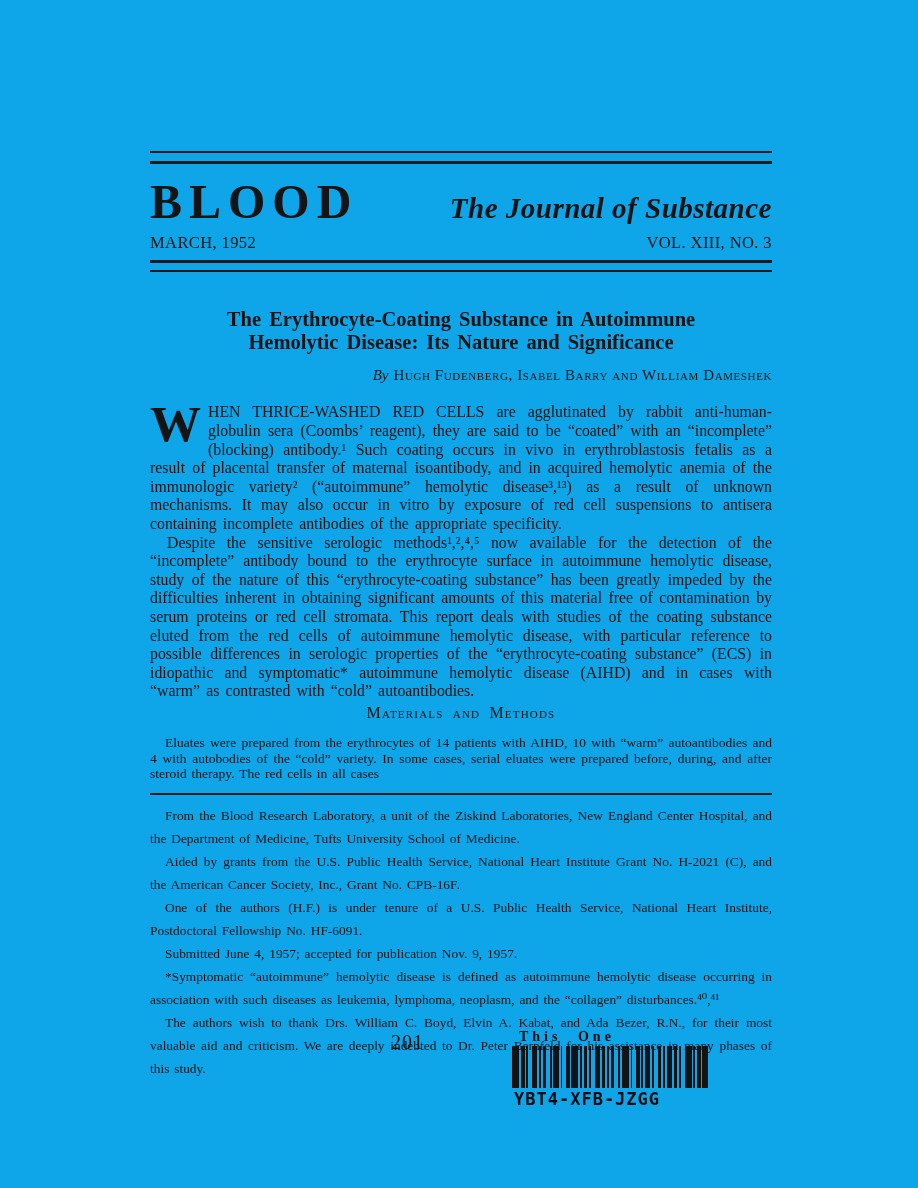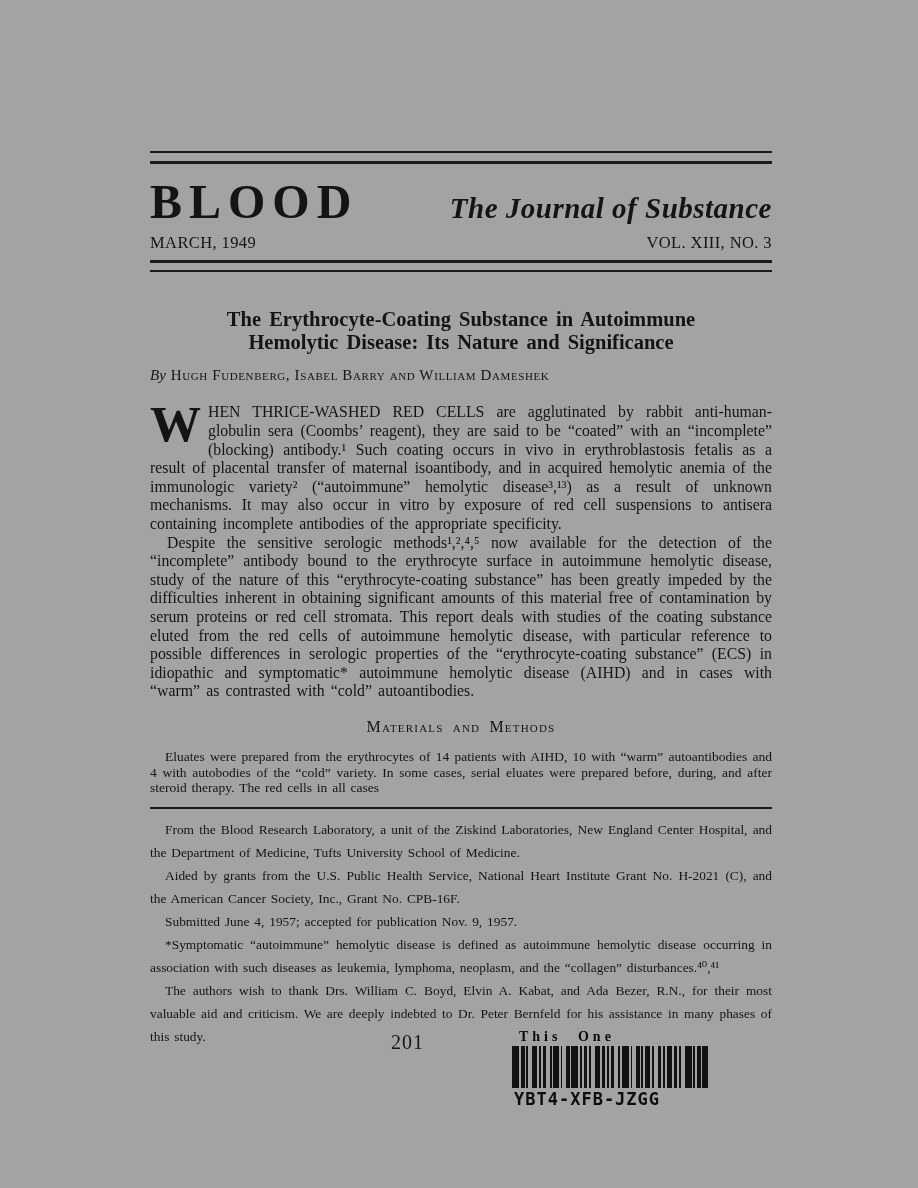--- a/index.html
+++ b/index.html
@@ -1,19 +1,19 @@
 <!DOCTYPE html>
 <html><head>
 <meta charset="utf-8">
 <style>
   html,body{margin:0;padding:0;background:#ffffff;}
   .page{
     position:relative;
     width:918px;height:1188px;
-    background:#a3a3a3;
+    background:#0ea5e9;
     font-family:"Liberation Serif","DejaVu Serif",serif;
     color:#141414;
     overflow:hidden;
   }
   .content{position:absolute;left:150px;top:0;width:622px;}
   .rule{background:#1a1a1a;width:100%;}
   .rule.r1{margin-top:151px;height:2px;}
   .rule.r2{margin-top:8px;height:3px;}
   .rule.r3{margin-top:7px;height:3px;}
   .rule.r4{margin-top:7px;height:2px;}
@@ -31,35 +31,35 @@
   }
   .issue-line{
     display:flex;justify-content:space-between;
     margin-top:6px;font-size:16.5px;letter-spacing:0.4px;
   }
   .article-title{
     margin-top:26px;text-align:center;
     font-size:20.5px;font-weight:bold;line-height:23px;
     word-spacing:3px;
   }
-  .byline{margin-top:13px;text-align:left;font-size:15px;}
+  .byline{margin-top:13px;text-align:right;font-size:15px;}
   .byline .by{font-style:italic;margin-right:5px;}
   .byline .authors{font-variant:small-caps;letter-spacing:0.6px;}
   .body-text{
     margin-top:19px;font-size:15.8px;line-height:18.6px;
     text-align:justify;word-spacing:2.2px;
   }
   .body-text p{margin:0;}
   .dropcap{
     float:left;font-size:51px;line-height:38px;font-weight:bold;
     padding:2px 7px 0 0;
   }
   .p2{text-indent:17px;}
   .methods-heading{
-    margin-top:17px;text-align:center;
+    margin-top:3px;text-align:center;
     font-size:16px;font-variant:small-caps;
     letter-spacing:1.2px;word-spacing:4px;font-weight:normal;
   }
   .clinical-line{margin-top:7px;font-size:14px;}
   .clinical-line .it{font-style:italic;}
   .small-para{
     margin:2px 0 0 0;font-size:13.5px;line-height:15.5px;
     text-align:justify;text-indent:15px;word-spacing:1.5px;
   }
   .foot-rule{margin-top:11px;height:2px;background:#1a1a1a;width:100%;}
@@ -99,21 +99,21 @@
 
     <div class="rule r1"></div>
     <div class="rule r2"></div>
 
     <div class="masthead">
       <span class="journal-name">BLOOD</span>
       <span class="journal-subtitle">The Journal of Substance</span>
     </div>
 
     <div class="issue-line">
-      <span>MARCH, 1949</span>
+      <span>MARCH, 1952</span>
       <span>VOL. XIII, NO. 3</span>
     </div>
 
     <div class="rule r3"></div>
     <div class="rule r4"></div>
 
     <h1 class="article-title" style="margin:36px 0 0 0;">
       <div>The Erythrocyte-Coating Substance in Autoimmune</div>
       <div>Hemolytic Disease: Its Nature and Significance</div>
     </h1>
@@ -130,20 +130,21 @@
     <h2 class="methods-heading">Materials and Methods</h2>
 
 
     <p class="small-para">Eluates were prepared from the erythrocytes of 14 patients with AIHD, 10 with “warm” autoantibodies and 4 with autobodies of the “cold” variety. In some cases, serial eluates were prepared before, during, and after steroid therapy. The red cells in all cases</p>
 
     <div class="foot-rule"></div>
 
     <div class="footnotes">
       <p>From the Blood Research Laboratory, a unit of the Ziskind Laboratories, New England Center Hospital, and the Department of Medicine, Tufts University School of Medicine.</p>
       <p>Aided by grants from the U.S. Public Health Service, National Heart Institute Grant No. H-2021 (C), and the American Cancer Society, Inc., Grant No. CPB-16F.</p>
+      <p>One of the authors (H.F.) is under tenure of a U.S. Public Health Service, National Heart Institute, Postdoctoral Fellowship No. HF-6091.</p>
       <p>Submitted June 4, 1957; accepted for publication Nov. 9, 1957.</p>
       <p>*Symptomatic “autoimmune” hemolytic disease is defined as autoimmune hemolytic disease occurring in association with such diseases as leukemia, lymphoma, neoplasm, and the “collagen” disturbances.⁴⁰,⁴¹</p>
       <p>The authors wish to thank Drs. William C. Boyd, Elvin A. Kabat, and Ada Bezer, R.N., for their most valuable aid and criticism. We are deeply indebted to Dr. Peter Bernfeld for his assistance in many phases of this study.</p>
     </div>
 
   </div>
 
   <div class="folio">201</div>
   <div class="stamp">This One</div>
   <div class="barcode">

